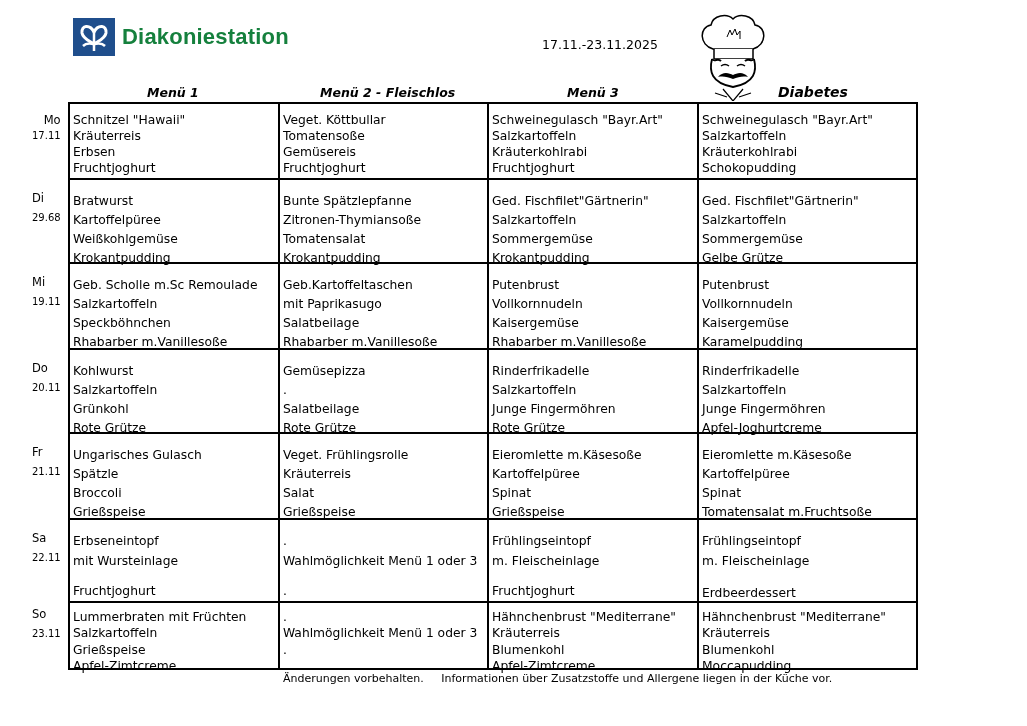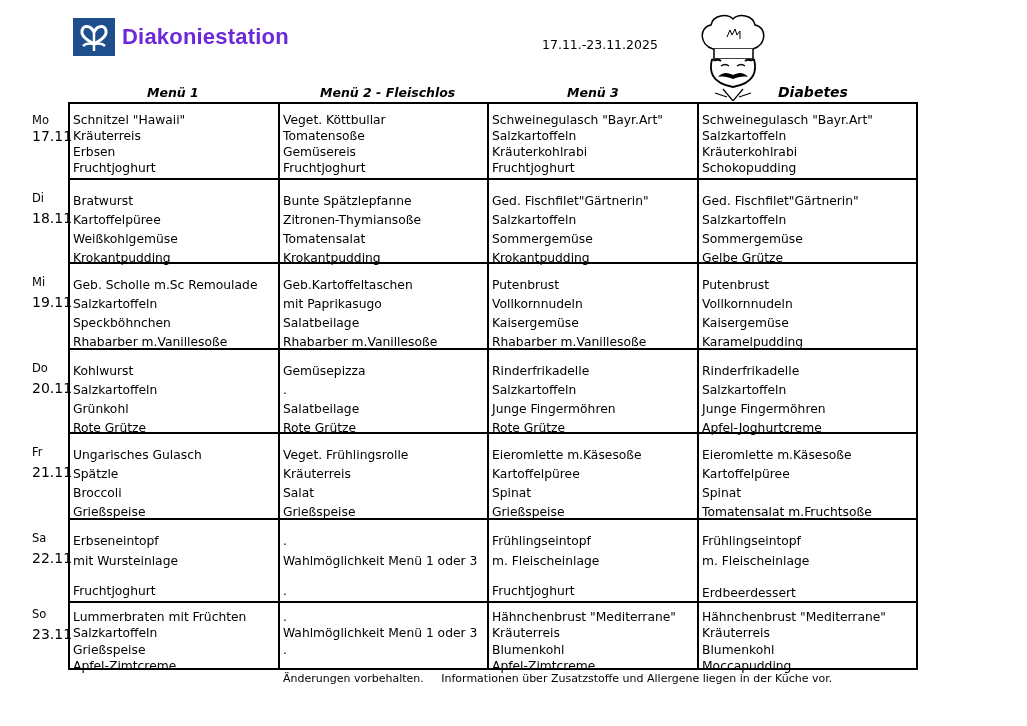--- a/index.html
+++ b/index.html
@@ -1,35 +1,35 @@
 <!DOCTYPE html>
 <html><head>
 <meta charset="utf-8">
 <style>
   html, body { margin:0; padding:0; background:#ffffff; }
   body { width:1027px; height:726px; position:relative; overflow:hidden;
          font-family: "DejaVu Sans", sans-serif; color:#000; }
   .logo { position:absolute; left:73px; top:17px; height:40px; display:flex; align-items:center; }
   .logo-box { width:42px; height:38px; background:#1f4e8c; display:flex; align-items:center; justify-content:center; }
   .logo-text { margin-left:7px; line-height:1; }
-  .logo-line1 { font-family:"Liberation Sans", sans-serif; font-weight:bold; font-size:22px; color:#6d28d9; letter-spacing:0.2px; }
+  .logo-line1 { font-family:"Liberation Sans", sans-serif; font-weight:bold; font-size:22px; color:#15803d; letter-spacing:0.2px; }
   .logo-line2 { font-family:"Liberation Sans", sans-serif; font-size:18px; color:#1f4e8c; margin-top:2px; }
   .date-range { position:absolute; left:542px; top:37px; font-family:"DejaVu Sans", sans-serif; font-size:12.5px; }
   .chef { position:absolute; left:693px; top:13px; width:80px; height:88px; }
   .colhead { position:absolute; top:85px; font-family:"DejaVu Sans", sans-serif; font-style:italic; font-weight:bold; font-size:12.5px; }
   .colhead.diab { top:84px; font-size:14px; }
   .grid { position:absolute; left:68px; top:102px; width:850px; height:568px; border:2px solid #000; box-sizing:border-box; }
   .row { position:absolute; left:0; right:0; border-top:2px solid #000; box-sizing:border-box; }
   .row.first { border-top:none; }
   .cell { position:absolute; top:0; bottom:0; box-sizing:border-box; padding-left:3px; }
   .cell.divider { border-left:2px solid #000; }
   .line { position:absolute; left:3px; font-family:"DejaVu Sans", sans-serif; font-size:12.3px; white-space:nowrap; line-height:14px; }
   .day { position:absolute; left:32px; font-family:"DejaVu Sans", sans-serif; font-size:11px; line-height:14px; }
   .day .d { font-size:11.5px; display:block; }
-  .day .dt { font-size:14px; display:block; margin-top:6px; }
+  .day .dt { font-size:10px; display:block; margin-top:6px; }
   .footer { position:absolute; left:283px; top:672px; font-family:"DejaVu Sans", sans-serif; font-size:11px; white-space:pre; }
 </style>
 </head>
 <body>
 
 <div class="logo">
   <div class="logo-box">
     <svg width="32" height="30" viewBox="0 0 32 30">
       <path d="M16 10 C12 2, 3 3, 4 11 C5 17, 12 19, 16 22 C20 19, 27 17, 28 11 C29 3, 20 2, 16 10 Z" fill="none" stroke="#fff" stroke-width="3"></path>
       <line x1="16" y1="10" x2="16" y2="29" stroke="#fff" stroke-width="2.5"></line>
@@ -55,27 +55,27 @@
     <path d="M30 76 L40 88 L50 76 M22 80 L34 84 M58 80 L46 84" fill="none" stroke="#000" stroke-width="1.2"></path>
   </svg>
 </div>
 
 <div class="colhead" style="left:147px;">Menü 1</div>
 <div class="colhead" style="left:320px;">Menü 2 -  Fleischlos</div>
 <div class="colhead" style="left:567px;">Menü 3</div>
 <div class="colhead diab" style="left:778px;">Diabetes</div>
 
 <div id="day-labels">
-    <div class="day" style="top: 113px;">
+    <div class="day" style="top: 113px; text-align: right;">
       <span class="d">Mo</span>
       <span class="dt" style="margin-top: 2px;">17.11</span>
     </div>
     <div class="day" style="top: 191px;">
       <span class="d">Di</span>
-      <span class="dt">18.11</span>
+      <span class="dt">29.68</span>
     </div>
     <div class="day" style="top: 275px;">
       <span class="d">Mi</span>
       <span class="dt">19.11</span>
     </div>
     <div class="day" style="top: 361px;">
       <span class="d">Do</span>
       <span class="dt">20.11</span>
     </div>
     <div class="day" style="top: 445px;">

